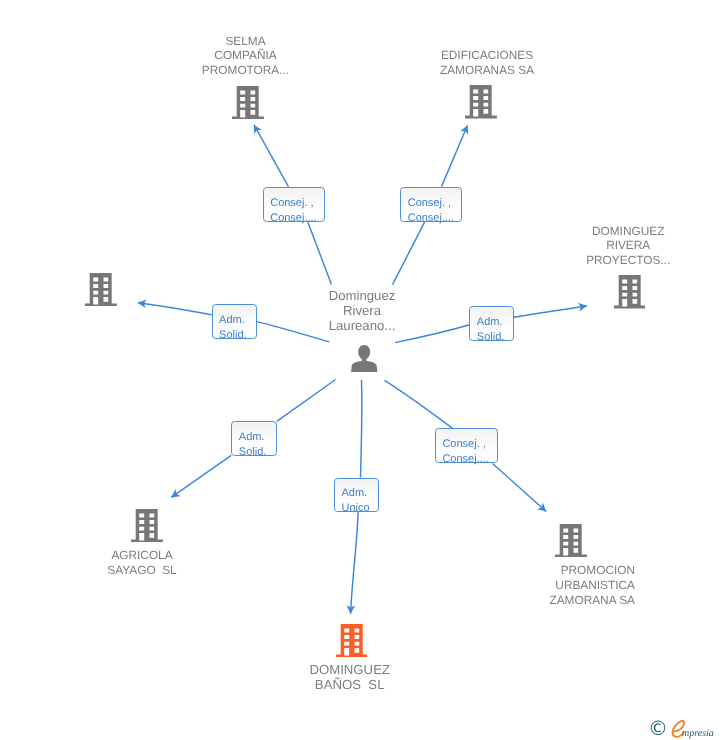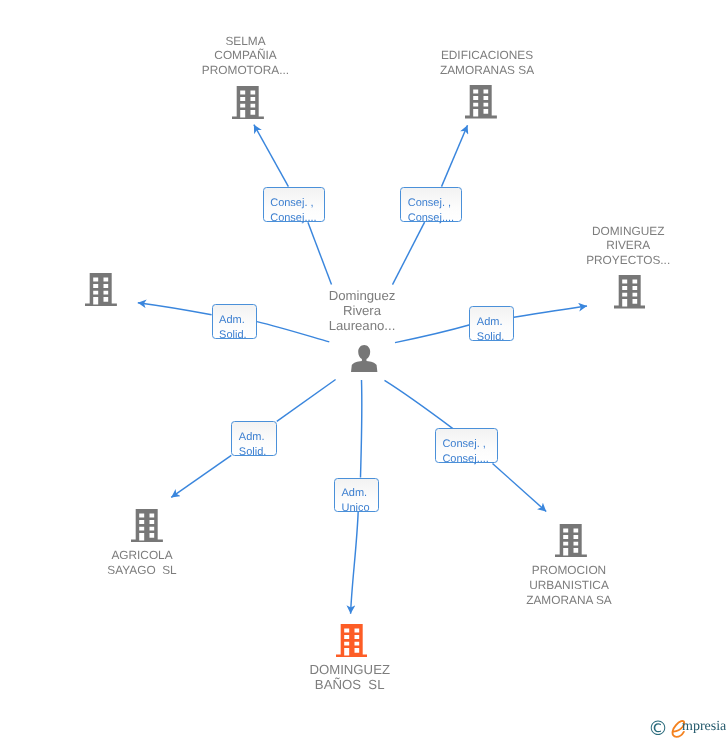--- a/index.html
+++ b/index.html
@@ -17,22 +17,22 @@
           background:linear-gradient(#f2f2f2,#fcfcfc 60%,#ffffff);
           color:#3c7fd0;font-size:11px;line-height:15px;
           box-sizing:border-box;text-align:left;padding-left:6.5px;
           display:flex;flex-direction:column;justify-content:center;padding-top:13px;
           transform:translateZ(0);}
   .elabel span{display:block;white-space:pre;}
   #brand{position:absolute;left:648px;top:716px;white-space:nowrap;transform:translateZ(0);}
   #copy{position:absolute;left:0px;top:0.5px;font-size:20px;line-height:22px;color:#2a6b7c;
         font-family:"DejaVu Sans",sans-serif;}
   #wm-e-svg{position:absolute;left:23px;top:4px;}
-  #wordmark{position:absolute;left:34px;top:3px;font-family:"Liberation Serif",serif;
-            font-size:14px;line-height:15px;letter-spacing:0px;color:#23596b;}
+  #wordmark{position:absolute;left:34px;top:10px;font-family:"Liberation Serif",serif;
+            font-style:italic;font-size:10px;line-height:15px;letter-spacing:0px;color:#23596b;}
 </style>
 </head>
 <body>
 
 <div id="stage">
 
 <svg id="edges" viewBox="0 0 728 740">
   <defs>
     <marker id="ah" viewBox="0 0 9 9" refX="8.6" refY="4.5" markerWidth="9" markerHeight="9" orient="auto-start-reverse" markerUnits="userSpaceOnUse">
       <path d="M0.2,0.1 L8.6,4.5 L0.2,8.9 L2.4,4.5 Z" fill="#3a86dd"></path>
@@ -125,21 +125,21 @@
 
 <div class="node" style="left:555.2px;top:523.5px;">
   <svg width="31.9" height="33.6" viewBox="0 0 31.9 33.6">
     <path fill="#777777" fill-rule="evenodd" d="M4.7,0 H26.7 V30.5 H31.9 V33.6 H0 V30.5 H4.7 Z
       M8.2,4.6 H13.2 V8.4 H8.2 Z    M18.5,4.6 H23.2 V8.4 H18.5 Z
       M8.2,11.0 H13.2 V15.1 H8.2 Z  M18.5,11.0 H23.2 V15.1 H18.5 Z
       M8.2,17.8 H13.2 V21.5 H8.2 Z  M18.5,17.8 H23.2 V21.5 H18.5 Z
       M8.2,24.1 H13.2 V31.6 H8.2 Z  M18.5,24.1 H23.2 V28.7 H18.5 Z"></path>
   </svg>
 </div>
-<div class="cap" style="left:503px;top:563px;width:132px;">PROMOCION
+<div class="cap" style="left:503px;top:563px;width:132px;text-align:right;">PROMOCION
 URBANISTICA
 ZAMORANA SA</div>
 
 <div class="node" style="left:335.6px;top:623.6px;">
   <svg width="31.9" height="33.6" viewBox="0 0 31.9 33.6">
     <path fill="#fd5d26" fill-rule="evenodd" d="M4.7,0 H26.7 V30.5 H31.9 V33.6 H0 V30.5 H4.7 Z
       M8.2,4.6 H13.2 V8.4 H8.2 Z    M18.5,4.6 H23.2 V8.4 H18.5 Z
       M8.2,11.0 H13.2 V15.1 H8.2 Z  M18.5,11.0 H23.2 V15.1 H18.5 Z
       M8.2,17.8 H13.2 V21.5 H8.2 Z  M18.5,17.8 H23.2 V21.5 H18.5 Z
       M8.2,24.1 H13.2 V31.6 H8.2 Z  M18.5,24.1 H23.2 V28.7 H18.5 Z"></path>

